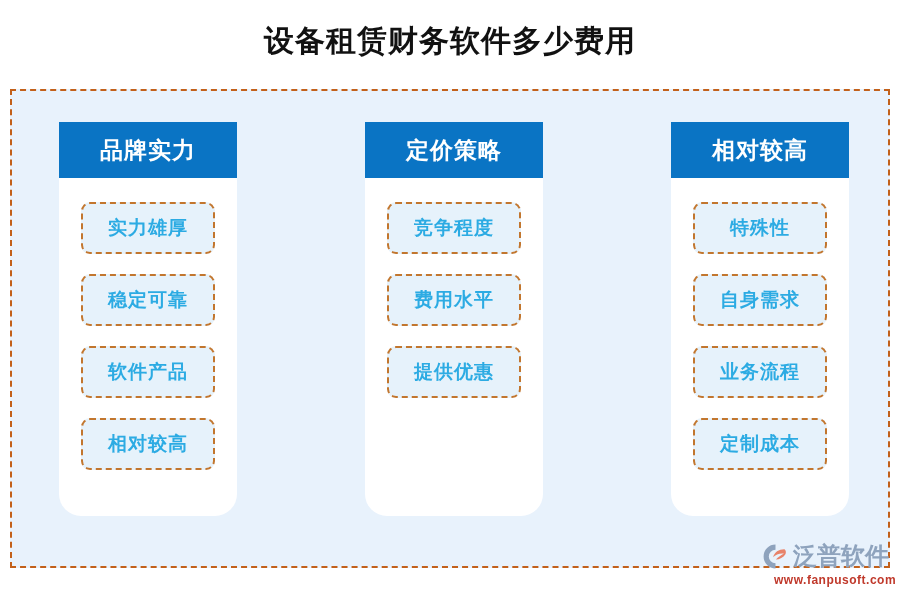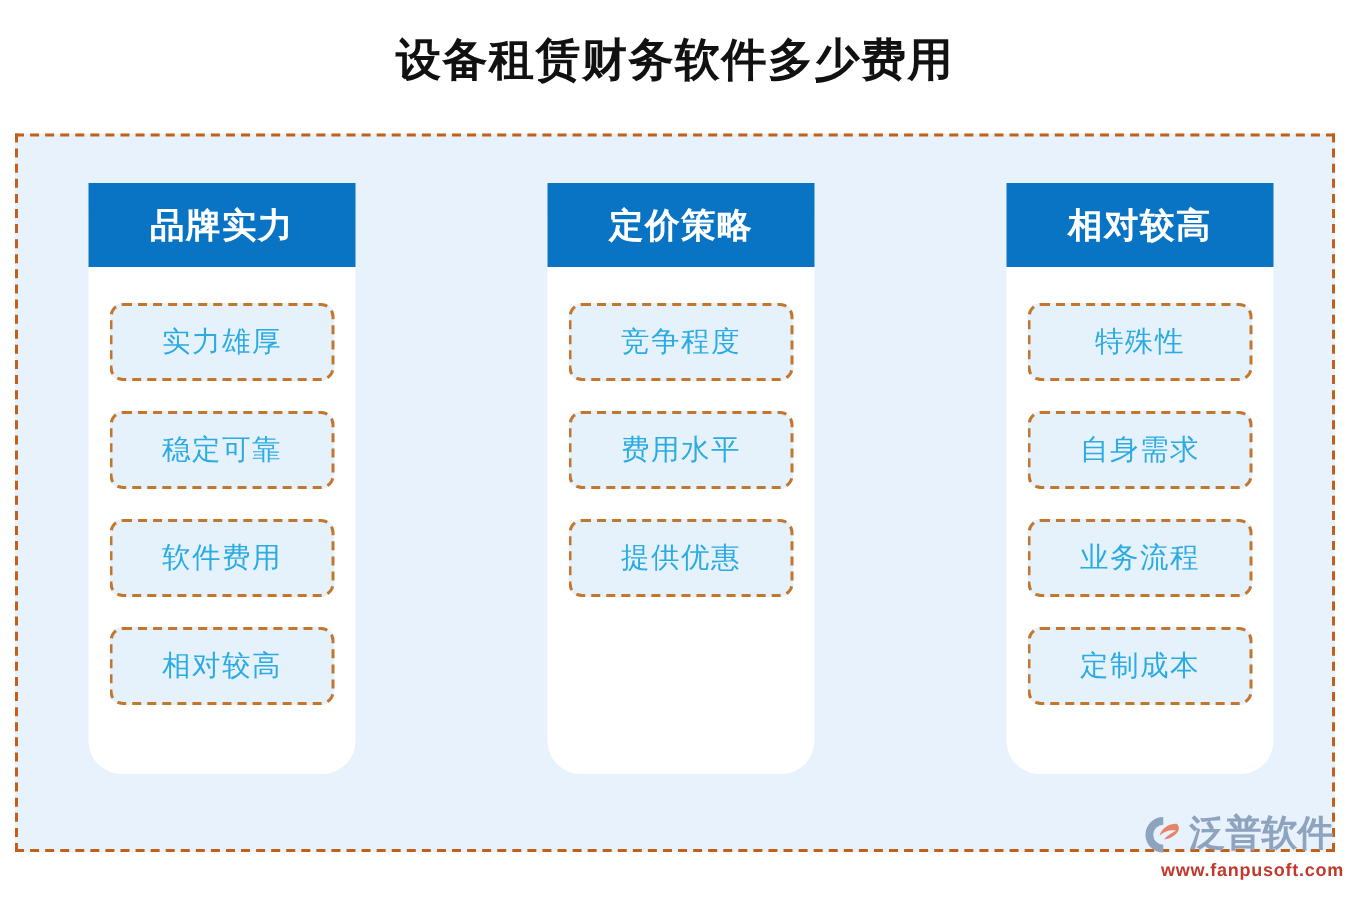--- a/index.html
+++ b/index.html
@@ -111,30 +111,30 @@
     width: 178px;
     flex: 1;
     padding: 24px 14px 0 14px;
     display: flex;
     flex-direction: column;
     align-items: center;
     gap: 20px;
   }
 
   .item-chip {
-    width: 150px;
+    width: 134px;
     height: 52px;
     border: 2px dashed #c2762e;
     border-radius: 9px;
     background: #e6f2fb;
     display: flex;
     align-items: center;
     justify-content: center;
     font-size: 19px;
-    font-weight: normal;
+    font-weight: bold;
     letter-spacing: 1px;
     color: #2cabe3;
     user-select: none;
   }
 
   
   .brand-logo {
     position: absolute;
     left: 762px;
     top: 541px;
@@ -186,21 +186,21 @@
     <div class="wm-sub">FANPU SOFTWARE</div>
   </div>
 
   <div class="columns">
 
     <div class="column">
       <div class="column-header">品牌实力</div>
       <div class="column-items">
         <div class="item-chip">实力雄厚</div>
         <div class="item-chip">稳定可靠</div>
-        <div class="item-chip">软件费用</div>
+        <div class="item-chip">软件产品</div>
         <div class="item-chip">相对较高</div>
       </div>
     </div>
 
     <div class="column">
       <div class="column-header">定价策略</div>
       <div class="column-items">
         <div class="item-chip">竞争程度</div>
         <div class="item-chip">费用水平</div>
         <div class="item-chip">提供优惠</div>

